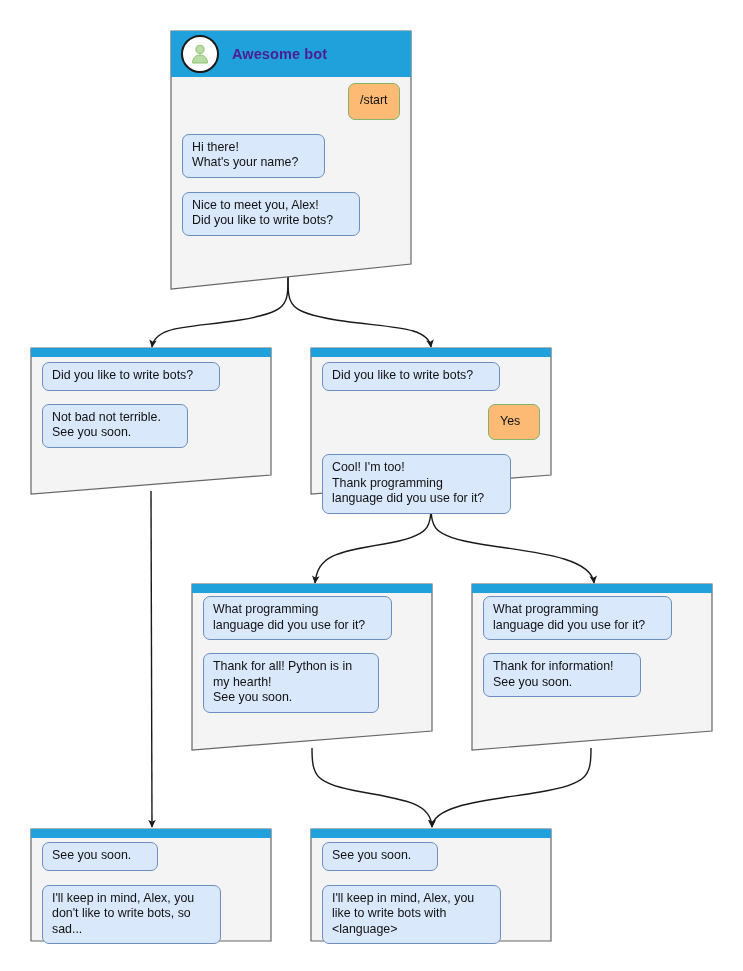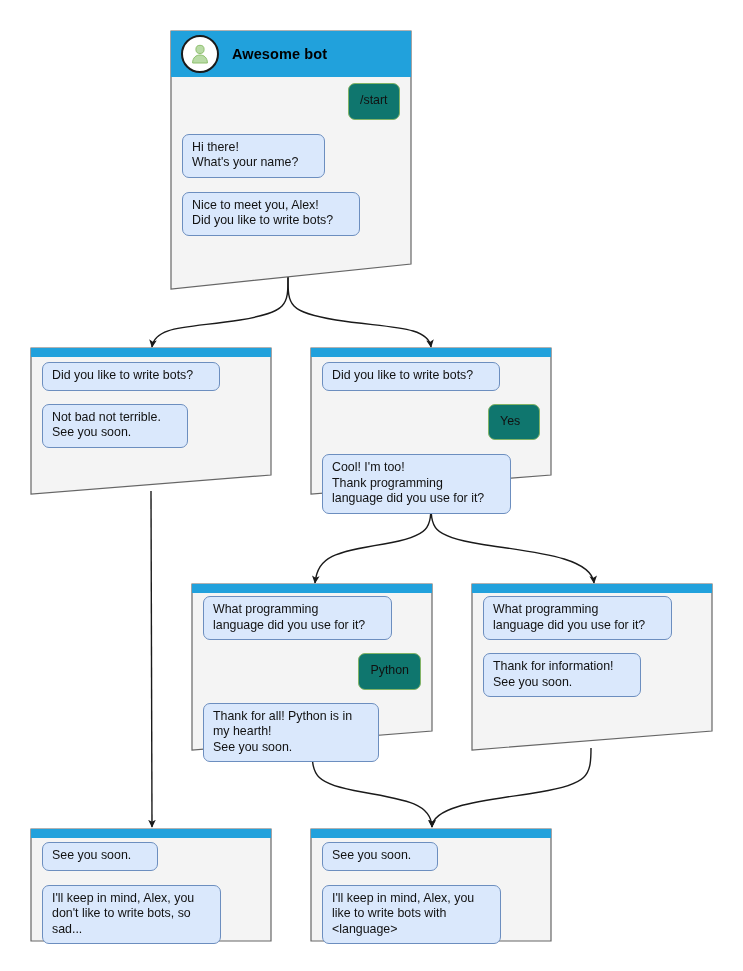--- a/index.html
+++ b/index.html
@@ -54,21 +54,21 @@
     border-radius: 50%;
     background: #ffffff;
     border: 2px solid #1a1a1a;
     display: flex;
     align-items: center;
     justify-content: center;
     flex: none;
     box-sizing: border-box;
   }
   .bot-title {
-    color: #000000;
+    color: #4c1d95;
     font-size: 14.5px;
     font-weight: bold;
     margin-left: 13px;
     letter-spacing: 0.1px;
   }
   .messages {
     position: absolute;
     left: 0;
     width: 100%;
     box-sizing: border-box;
@@ -92,21 +92,21 @@
     width: 100%;
   }
   .row.right { text-align: right; }
   .row.left  { text-align: left; }
   .bubble.bot {
     background: #dae8fc;
     border-color: #6c8ebf;
     text-align: left;
   }
   .bubble.user {
-    background: #0f766e;
+    background: #fdba74;
     border-color: #82b366;
     text-align: left;
     min-width: 52px;
     padding: 9px 11px 10px 11px;
   }
 </style>
 </head>
 <body>
 
 <div id="stage">
@@ -208,23 +208,20 @@
     <svg class="card-shape" viewBox="0 0 242 168" preserveAspectRatio="none">
       <polygon points="1,1 241,1 241,148 1,167" fill="#f4f4f4" stroke="#666666" stroke-width="1.2"></polygon>
     </svg>
     <div class="card-content">
       <div class="card-header" style="background:#21a1dc; width:240px; left:1px; top:1px;"></div>
       <div class="messages" style="top:13px;">
         <div class="row left" style="margin-bottom:13px;">
           <span class="bubble bot">What programming
 language did you use for it?</span>
         </div>
-        <div class="row right" style="margin-bottom:13px;">
-          <span class="bubble user">Python</span>
-        </div>
         <div class="row left">
           <span class="bubble bot">Thank for all! Python is in
 my hearth!
 See you soon.</span>
         </div>
       </div>
     </div>
   </div>
 
   <div class="card" style="left:471px; top:583px; width:242px; height:168px;">

